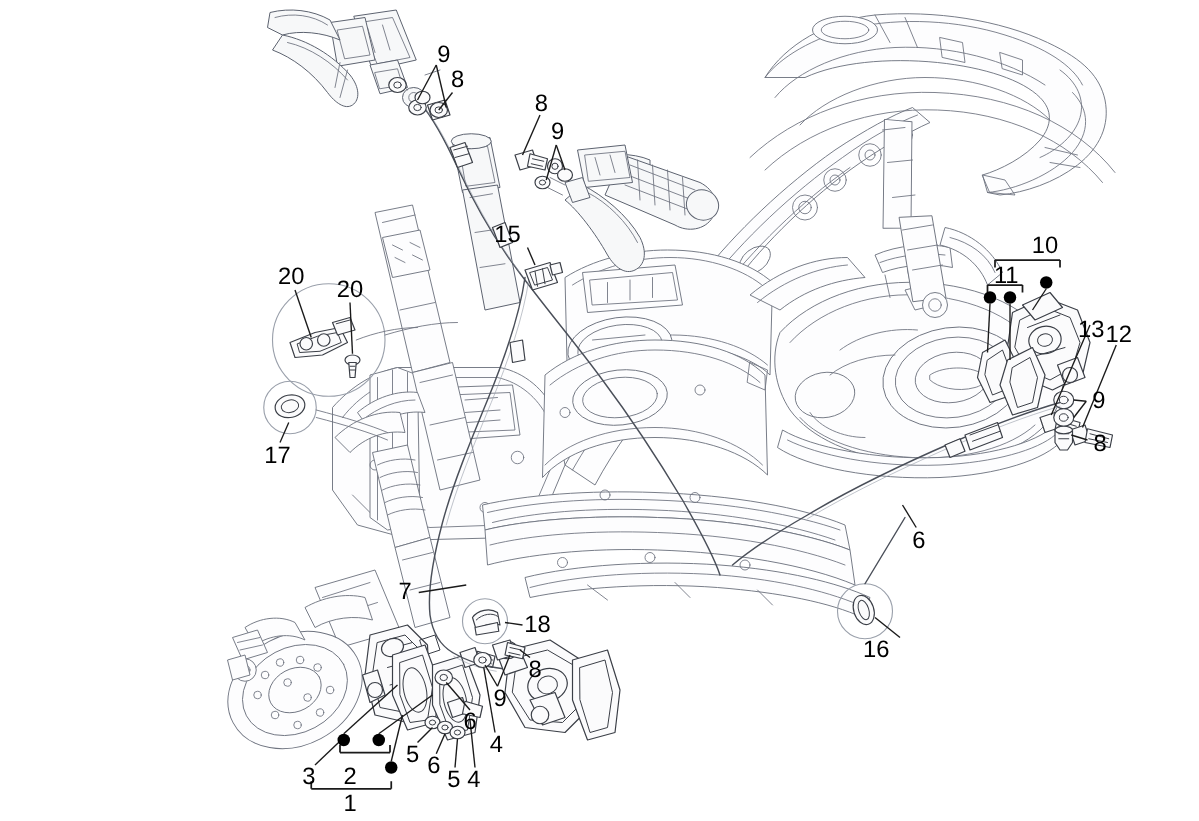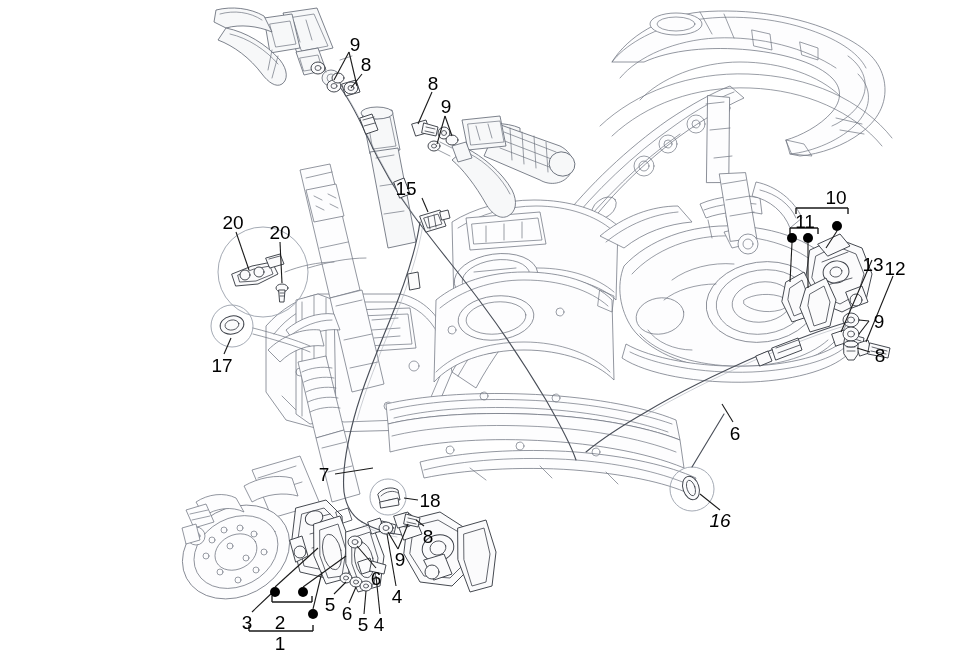--- a/index.html
+++ b/index.html
@@ -550,21 +550,21 @@
     <span class="callout-num" style="left:233px; top:222px;">20</span>
     <span class="callout-num" style="left:280px; top:232px;">20</span>
     <span class="callout-num" style="left:222px; top:365px;text-align:right;">17</span>
     <span class="callout-num" style="left:822px; top:197px;margin-left:14px;">10</span>
     <span class="callout-num" style="left:805px; top:221px;">11</span>
     <span class="callout-num" style="left:873px; top:264px;">13</span>
     <span class="callout-num" style="left:895px; top:268px;">12</span>
     <span class="callout-num" style="left:879px; top:321px;">9</span>
     <span class="callout-num" style="left:880px; top:355px;">8</span>
     <span class="callout-num" style="left:735px; top:433px;">6</span>
-    <span class="callout-num" style="left:720px; top:520px;font-style:italic;">16</span>
+    <span class="callout-num" style="left:701px; top:520px;">16</span>
     <span class="callout-num" style="left:324px; top:474px;">7</span>
     <span class="callout-num" style="left:430px; top:500px;">18</span>
     <span class="callout-num" style="left:428px; top:536px;">8</span>
     <span class="callout-num" style="left:400px; top:559px;">9</span>
     <span class="callout-num" style="left:376px; top:578px;">6</span>
     <span class="callout-num" style="left:397px; top:596px;">4</span>
     <span class="callout-num" style="left:330px; top:604px;">5</span>
     <span class="callout-num" style="left:347px; top:613px;">6</span>
     <span class="callout-num" style="left:363px; top:624px;">5</span>
     <span class="callout-num" style="left:379px; top:624px;">4</span>

